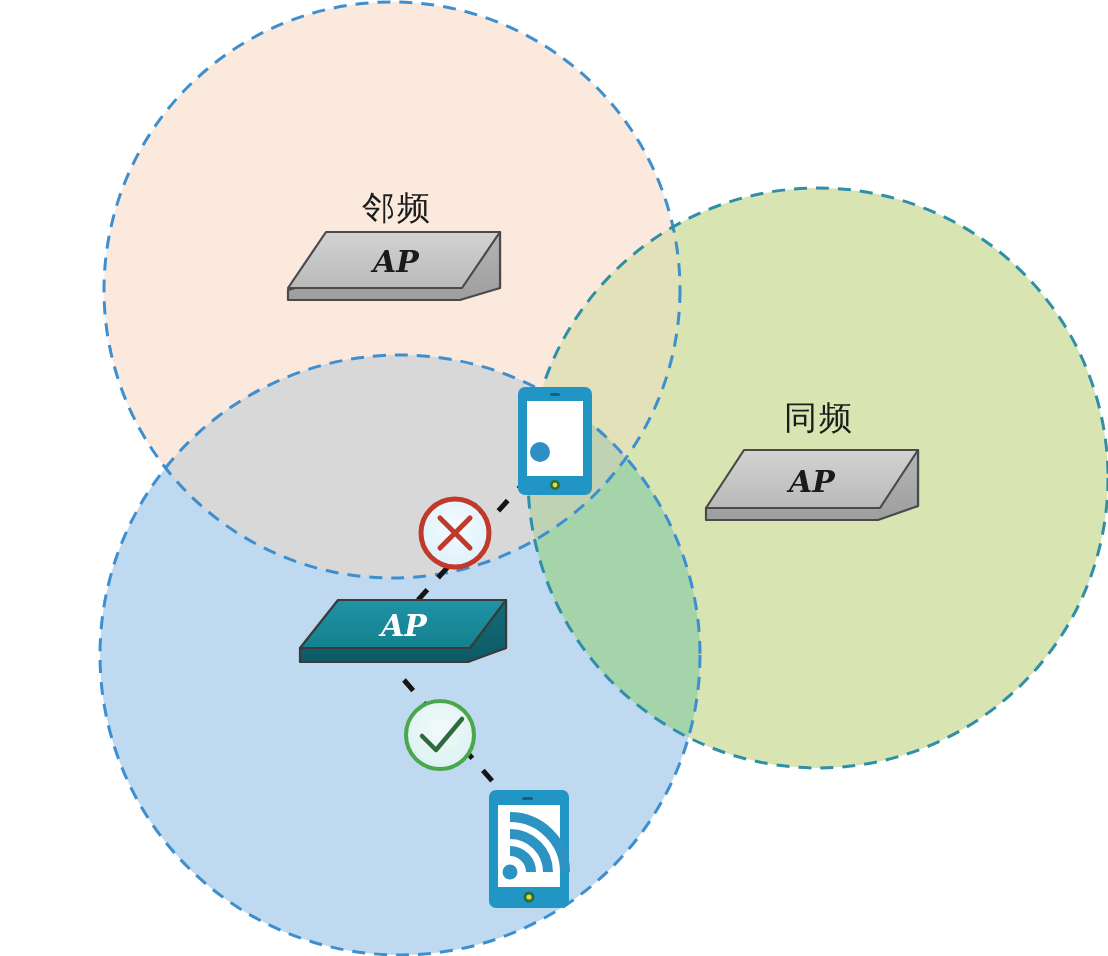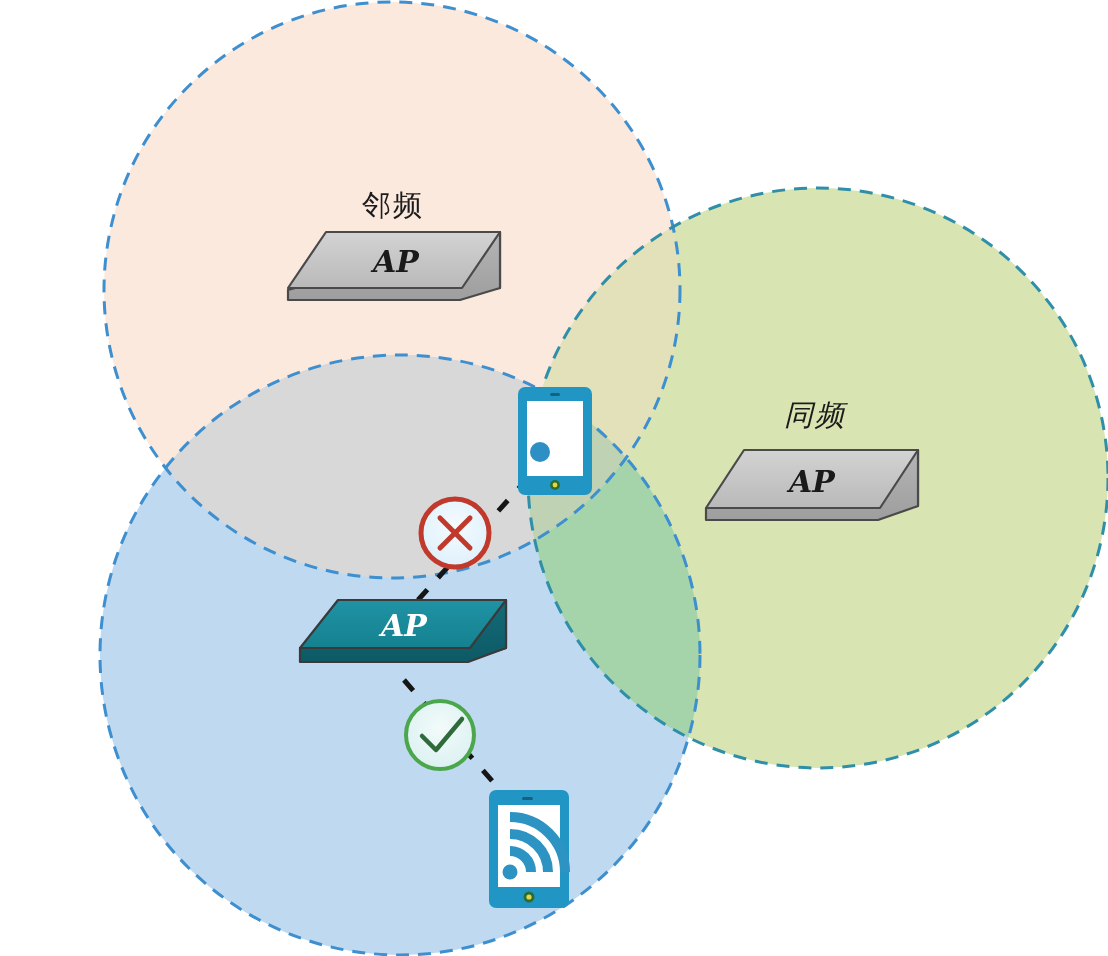--- a/index.html
+++ b/index.html
@@ -18,21 +18,21 @@
     background: #ffffff;
   }
   #stage svg {
     position: absolute;
     left: 0;
     top: 0;
   }
   .cn-label {
     position: absolute;
     font-family: "DejaVu Sans", "Liberation Sans", sans-serif;
-    font-size: 29px;
+    font-size: 33px;
     font-weight: 500;
     color: #1c1c1c;
     letter-spacing: 2px;
     white-space: nowrap;
     user-select: none;
   }
 </style>
 </head>
 <body>
 
@@ -164,15 +164,15 @@
     </g>
 
     <g>
       <circle cx="440" cy="735" r="34" fill="url(#okFill)" stroke="#4ca64c" stroke-width="4"></circle>
       <path d="M422 736 L436 750 L462 719" fill="none" stroke="#2f6b3a" stroke-width="4.5" stroke-linecap="round" stroke-linejoin="round"></path>
     </g>
   </svg>
 
   <div class="cn-label" style="left:362px; top:186px;">邻频</div>
 
-  <div class="cn-label" style="left:784px; top:396px;font-style:italic;">同频</div>
+  <div class="cn-label" style="left:784px; top:396px;">同频</div>
 
 </div>
 
 </body></html>

